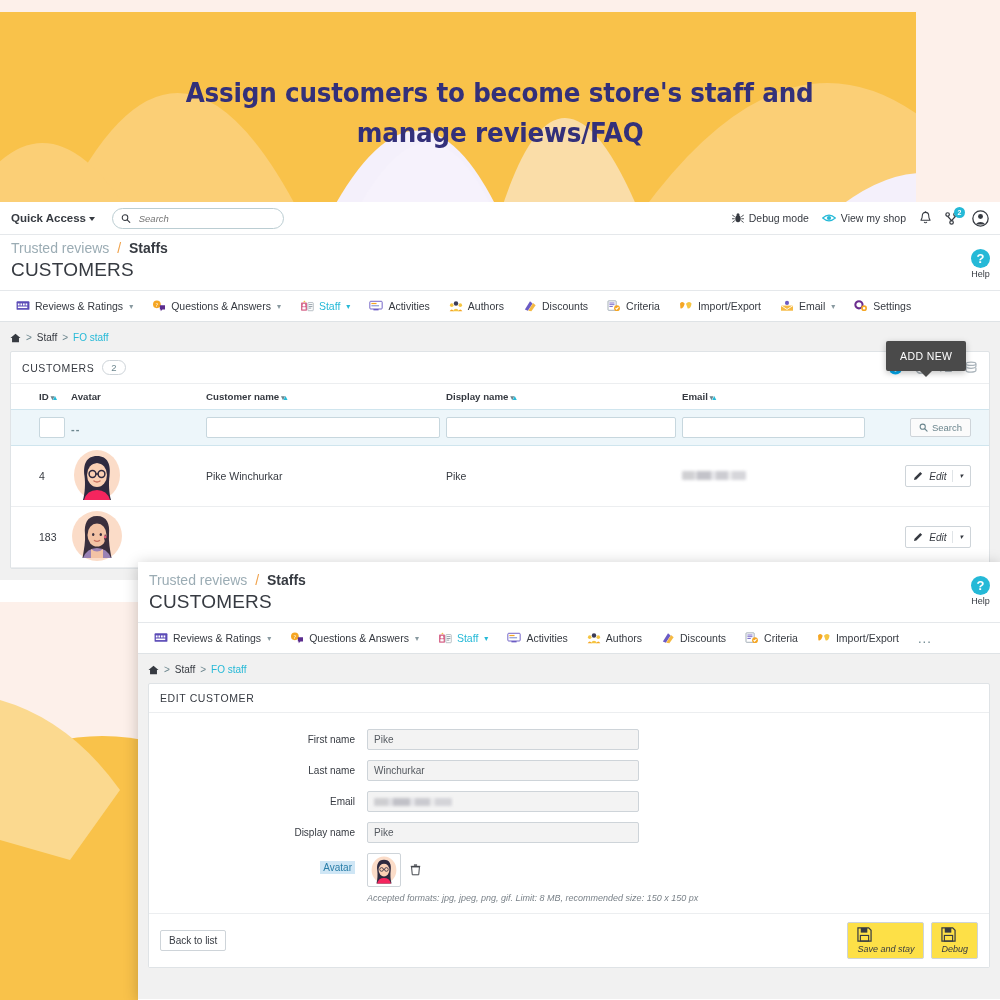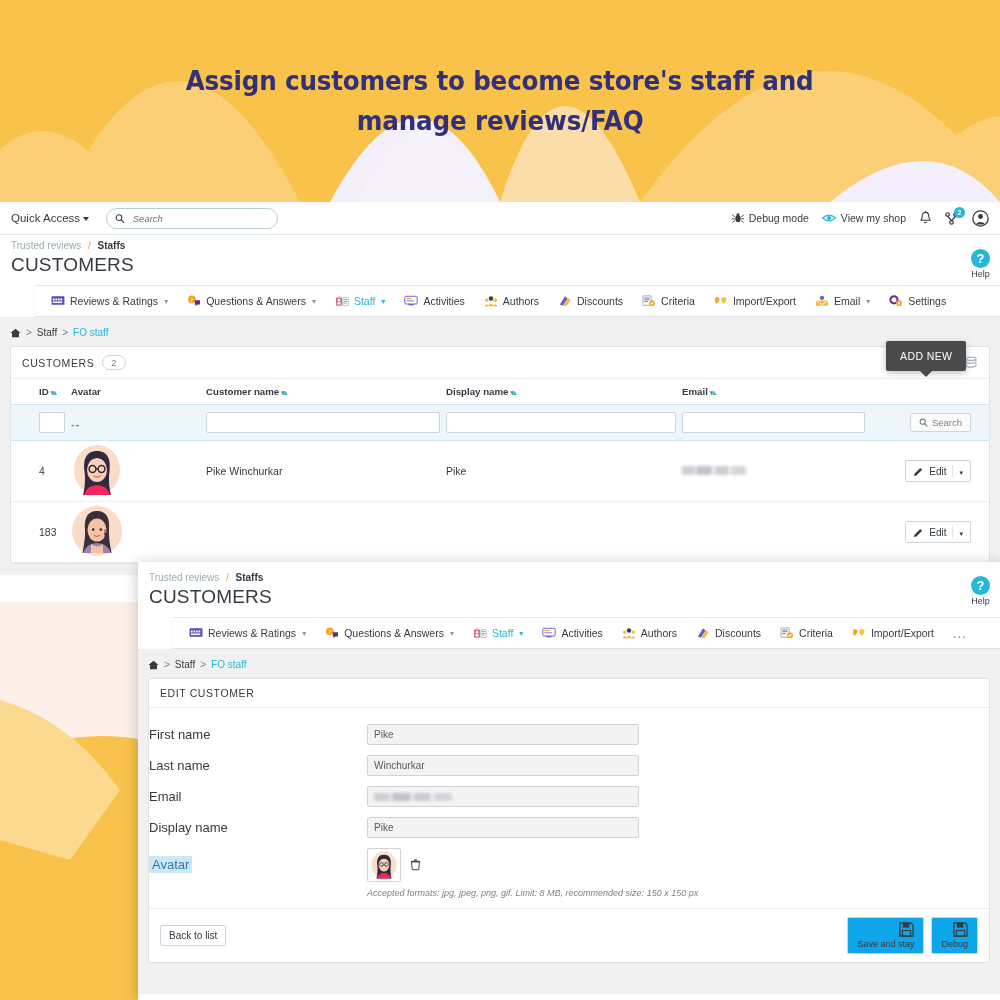--- a/index.html
+++ b/index.html
@@ -11,21 +11,21 @@
     overflow: hidden;
     -webkit-font-smoothing: antialiased;
   }
 
   
   .page-bg { position: absolute; inset: 0; overflow: hidden; z-index: 0; }
   .page-bg svg { display: block; width: 1000px; height: 1000px; }
 
   
   .banner {
-    position: absolute; left: 0; top: 0; width: 1000px; height: 202px;
+    position: absolute; left: 0; top: 12px; width: 916px; height: 202px;
     overflow: hidden; z-index: 1;
   }
   .banner svg { position: absolute; left: 0; top: 0; }
   .banner-text {
     position: absolute; left: 0; top: 0; width: 1000px; height: 202px;
     display: flex; flex-direction: column; align-items: center;
     justify-content: center; gap: 9px;
     color: #33307a; font-weight: bold; font-size: 26.5px;
     letter-spacing: -0.2px; text-align: center;
     font-family: "DejaVu Sans", sans-serif;
@@ -34,21 +34,21 @@
 
   
   .win { position: absolute; background: #fff; z-index: 2; }
   .win-shadow { box-shadow: 0 2px 14px rgba(0,0,0,.22); }
 
   .topbar {
     height: 33px; background: #fff; border-bottom: 1px solid #e5e8eb;
     display: flex; align-items: center; padding: 0 11px;
     font-size: 11px; color: #6c868e;
   }
-  .quick-access { color: #363a41; font-size: 11.5px; white-space: nowrap; }
+  .quick-access { color: #363a41; font-size: 11.5px; white-space: nowrap; font-weight: bold; }
   .caret-dn { display:inline-block; width:0;height:0;margin-left:3px;
     border-left:3.5px solid transparent;border-right:3.5px solid transparent;
     border-top:4px solid #363a41; vertical-align: middle; }
   .search-wrap {
     margin-left: 17px; width: 172px; height: 21px; border: 1px solid #bbcdd2;
     border-radius: 11px; display: flex; align-items: center; padding: 0 8px;
     background: #fff;
   }
   .search-wrap input {
     border: 0; outline: 0; font-size: 9.5px; font-style: italic;
@@ -58,21 +58,21 @@
   .topbar-right { margin-left: auto; display: flex; align-items: center; gap: 13px; }
   .tb-item { display: flex; align-items: center; gap: 5px; font-size: 10.5px;
     color: #363a41; white-space: nowrap; text-align: center; }
   .badge-cnt {
     position: absolute; top: -4px; right: -6px; background: #25b9d7; color: #fff;
     font-size: 7px; border-radius: 50%; width: 11px; height: 11px;
     display: flex; align-items: center; justify-content: center; font-weight: bold;
   }
 
   .header-block { background: #fff; padding: 5px 11px 9px; }
-  .breadcrumb { font-size: 10px; color: #9bacb4; }
+  .breadcrumb { font-size: 14px; color: #9bacb4; }
   .breadcrumb .sep { color: #f0a24b; margin: 0 4px; }
   .breadcrumb .cur { color: #363a41; font-weight: bold; }
   .page-title { font-size: 19px; color: #363a41; font-weight: normal;
     letter-spacing: .2px; margin-top: 3px; }
 
   .help-btn {
     position: absolute; right: 10px; display: flex; flex-direction: column;
     align-items: center; gap: 1px;
   }
   .help-circle {
@@ -80,21 +80,20 @@
     color: #fff; font-size: 13px; font-weight: bold; display: flex;
     align-items: center; justify-content: center; line-height: 1;
   }
   .help-label { font-size: 9px; color: #363a41; }
 
   
   .navbar {
     background: #fff; border-top: 1px solid #e5e8eb; border-bottom: 1px solid #dfe3e6;
     display: flex; align-items: center; height: 32px; padding: 0 8px; gap: 3px;
     box-shadow: 0 1px 3px rgba(0,0,0,.05);
-    margin-left: 35px;
   }
   .nav-item {
     display: flex; align-items: center; gap: 5px; font-size: 10.5px;
     color: #363a41; padding: 0 8px; height: 100%; white-space: nowrap;
   }
   .nav-item.active { color: #25b9d7; }
   .nav-ico { width: 14px; height: 12px; flex: 0 0 14px; position: relative; display:block; }
   .nav-chev { font-size: 8px; color: #8899a0; margin-left: 1px; }
   .nav-dots { font-size: 13px; color: #6c868e; letter-spacing: 1px; padding: 0 8px; }
 
@@ -140,42 +139,43 @@
   }
   .data-row td { border-bottom: 1px solid #eceef0; padding: 0; height: 61px;
     font-size: 10.5px; color: #363a41; vertical-align: middle; }
   .blur-email {
     display: inline-block; width: 64px; height: 9px; border-radius: 1px;
     background: linear-gradient(90deg,#c8c8cc 0 18%, #dcdce0 18% 24%, #b9b9c0 24% 46%,
       #e2e2e6 46% 53%, #c4c4ca 53% 72%, #e8e8ea 72% 78%, #cfcfd4 78% 100%);
     filter: blur(1.6px); opacity: .85;
   }
   .btn-edit {
-    display: inline-flex; align-items: flex-end; gap: 6px; border: 1px solid #ced4d9;
+    display: inline-flex; align-items: center; gap: 6px; border: 1px solid #ced4d9;
     background: #fff; border-radius: 2px; font-size: 10px; color: #363a41;
     padding: 4px 7px;
+    font-style: italic;
   }
   .btn-edit .div { width:1px; height:12px; background:#e0e4e7; }
 
   
   .tooltip {
     position: absolute; background: #4a4a4a; color: #fff; font-size: 10.5px;
     padding: 9px 14px; border-radius: 2px; letter-spacing: .4px;
     box-shadow: 0 2px 6px rgba(0,0,0,.25); z-index: 6; white-space: nowrap;
   }
   .tooltip::after {
     content: ''; position: absolute; left: 50%; margin-left: -6px; bottom: -6px;
     border-left: 6px solid transparent; border-right: 6px solid transparent;
     border-top: 6px solid #4a4a4a;
   }
 
   
   .form-row { display: flex; align-items: center; margin-bottom: 10px; }
   .form-label {
-    width: 218px; padding-right: 12px; font-size: 13px;
+    width: 218px; text-align: right; padding-right: 12px; font-size: 10px;
     color: #363a41; white-space: nowrap;
   }
   .form-label.sel { color: #363a41; }
   .form-label.sel span { background: #cfe6f5; padding: 1px 3px; color:#2a7ea8; }
   .form-input {
     width: 272px; height: 21px; border: 1px solid #ced4d9; border-radius: 2px;
     background: #f3f3f3; font-size: 10px; color: #555a60; display: flex;
     align-items: center; padding: 0 6px;
   }
   .avatar-box {
@@ -190,23 +190,23 @@
   .file-blank { flex: 1; background: #f3f3f3; }
   .file-add { display: flex; align-items: center; gap: 5px; background: #fff;
     border-left: 1px solid #ced4d9; padding: 0 9px; font-size: 10px; color: #363a41; }
   .hint { font-size: 9px; font-style: italic; color: #7a8289; text-align: right; }
   .card-foot {
     border-top: 1px solid #eceef0; display: flex; align-items: center;
     padding: 8px 11px; background: #fff;
   }
   .btn-plain { border: 1px solid #ced4d9; background: #fff; border-radius: 2px;
     font-size: 10px; color: #363a41; padding: 4px 8px; }
-  .btn-save { display: flex; flex-direction: column; align-items: flex-end; gap: 2px;
-    border: 1px solid #ced4d9; background: #0ea5e9; border-radius: 2px;
-    font-size: 9px; color: #363a41; padding: 4px 9px; }
+  .btn-save { display: flex; flex-direction: column; align-items: flex-start; gap: 2px;
+    border: 1px solid #ced4d9; background: #fde047; border-radius: 2px;
+    font-size: 9px; color: #363a41; padding: 4px 9px; font-style: italic; }
 
   .ico { display: inline-block; vertical-align: middle; }
 </style>
 </head>
 <body>
 
 <div class="page-bg">
   <svg viewBox="0 0 1000 1000" xmlns="http://www.w3.org/2000/svg">
     <rect width="1000" height="1000" fill="#fdf0ea"></rect>
     <path d="M0 760 Q130 700 250 790 Q400 905 520 1000 L0 1000 Z" fill="#f9c24a"></path>

